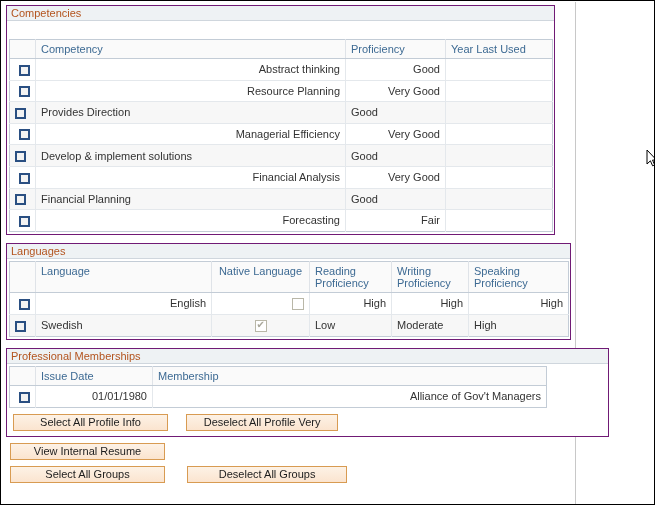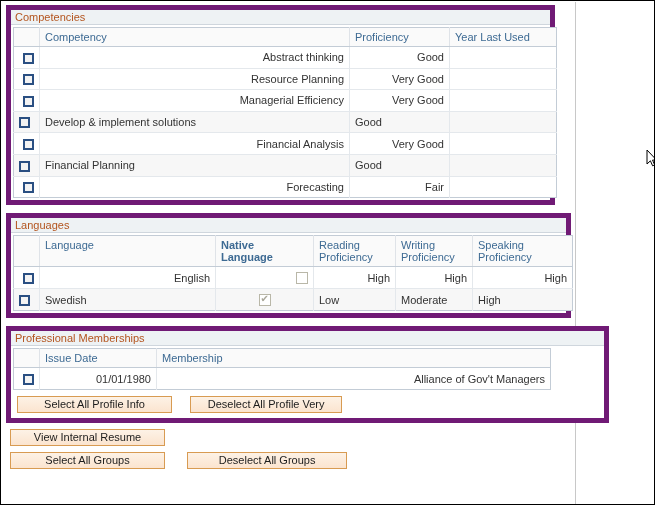--- a/index.html
+++ b/index.html
@@ -32,21 +32,21 @@
     width: 574px;
     height: 503px;
     box-sizing: border-box;
     border-right: 1px solid #c8c8c8;
     background: #ffffff;
   }
 
   
   .group-box {
     box-sizing: border-box;
-    border: 5px solid #701a75;
+    border: 1px solid #701a75;
     background: #000000;
     margin: 3px 0 0 4px;
   }
   .group-header {
     height: 14px;
     line-height: 14px;
     padding: 0 0 0 4px;
     background: #eef2f4;
     border-bottom: 1px solid #cfd6dd;
     color: #b3541e;
@@ -153,21 +153,21 @@
 </style>
 </head>
 <body>
 
 <div id="page">
   <div id="content-col">
 
     <div class="group-box" style="width:549px;">
       <div class="group-header">Competencies</div>
       <div class="group-body" style="padding:2px;">
-        <table class="grid" style="width:543px;">
+        <table class="grid" style="width:543px;margin-top:16px;">
           <colgroup>
             <col style="width:26px;">
             <col style="width:310px;">
             <col style="width:100px;">
             <col style="width:107px;">
           </colgroup>
           <thead>
             <tr>
               <th></th>
               <th>Competency</th>
@@ -179,20 +179,26 @@
             <tr class="odd">
               <td class="cb-cell"><span class="cbx"></span></td>
               <td>Abstract thinking</td>
               <td>Good</td>
               <td></td>
             </tr>
             <tr class="odd">
               <td class="cb-cell"><span class="cbx"></span></td>
               <td>Resource Planning</td>
               <td>Very Good</td>
+              <td></td>
+            </tr>
+            <tr class="even">
+              <td class="cb-cell"><span class="cbx"></span></td>
+              <td>Provides Direction</td>
+              <td>Good</td>
               <td></td>
             </tr>
             <tr class="odd">
               <td class="cb-cell"><span class="cbx"></span></td>
               <td>Managerial Efficiency</td>
               <td>Very Good</td>
               <td></td>
             </tr>
             <tr class="even">
               <td class="cb-cell"><span class="cbx"></span></td>
@@ -232,21 +238,21 @@
             <col style="width:176px;">
             <col style="width:98px;">
             <col style="width:82px;">
             <col style="width:77px;">
             <col style="width:100px;">
           </colgroup>
           <thead>
             <tr>
               <th></th>
               <th>Language</th>
-              <th style="text-align:left;font-weight:bold;">Native Language</th>
+              <th style="text-align:center;">Native Language</th>
               <th>Reading Proficiency</th>
               <th>Writing Proficiency</th>
               <th>Speaking Proficiency</th>
             </tr>
           </thead>
           <tbody>
             <tr class="odd">
               <td class="cb-cell"><span class="cbx"></span></td>
               <td>English</td>
               <td class="cb-cell cb-center"><span class="cbx disabled"></span></td>

